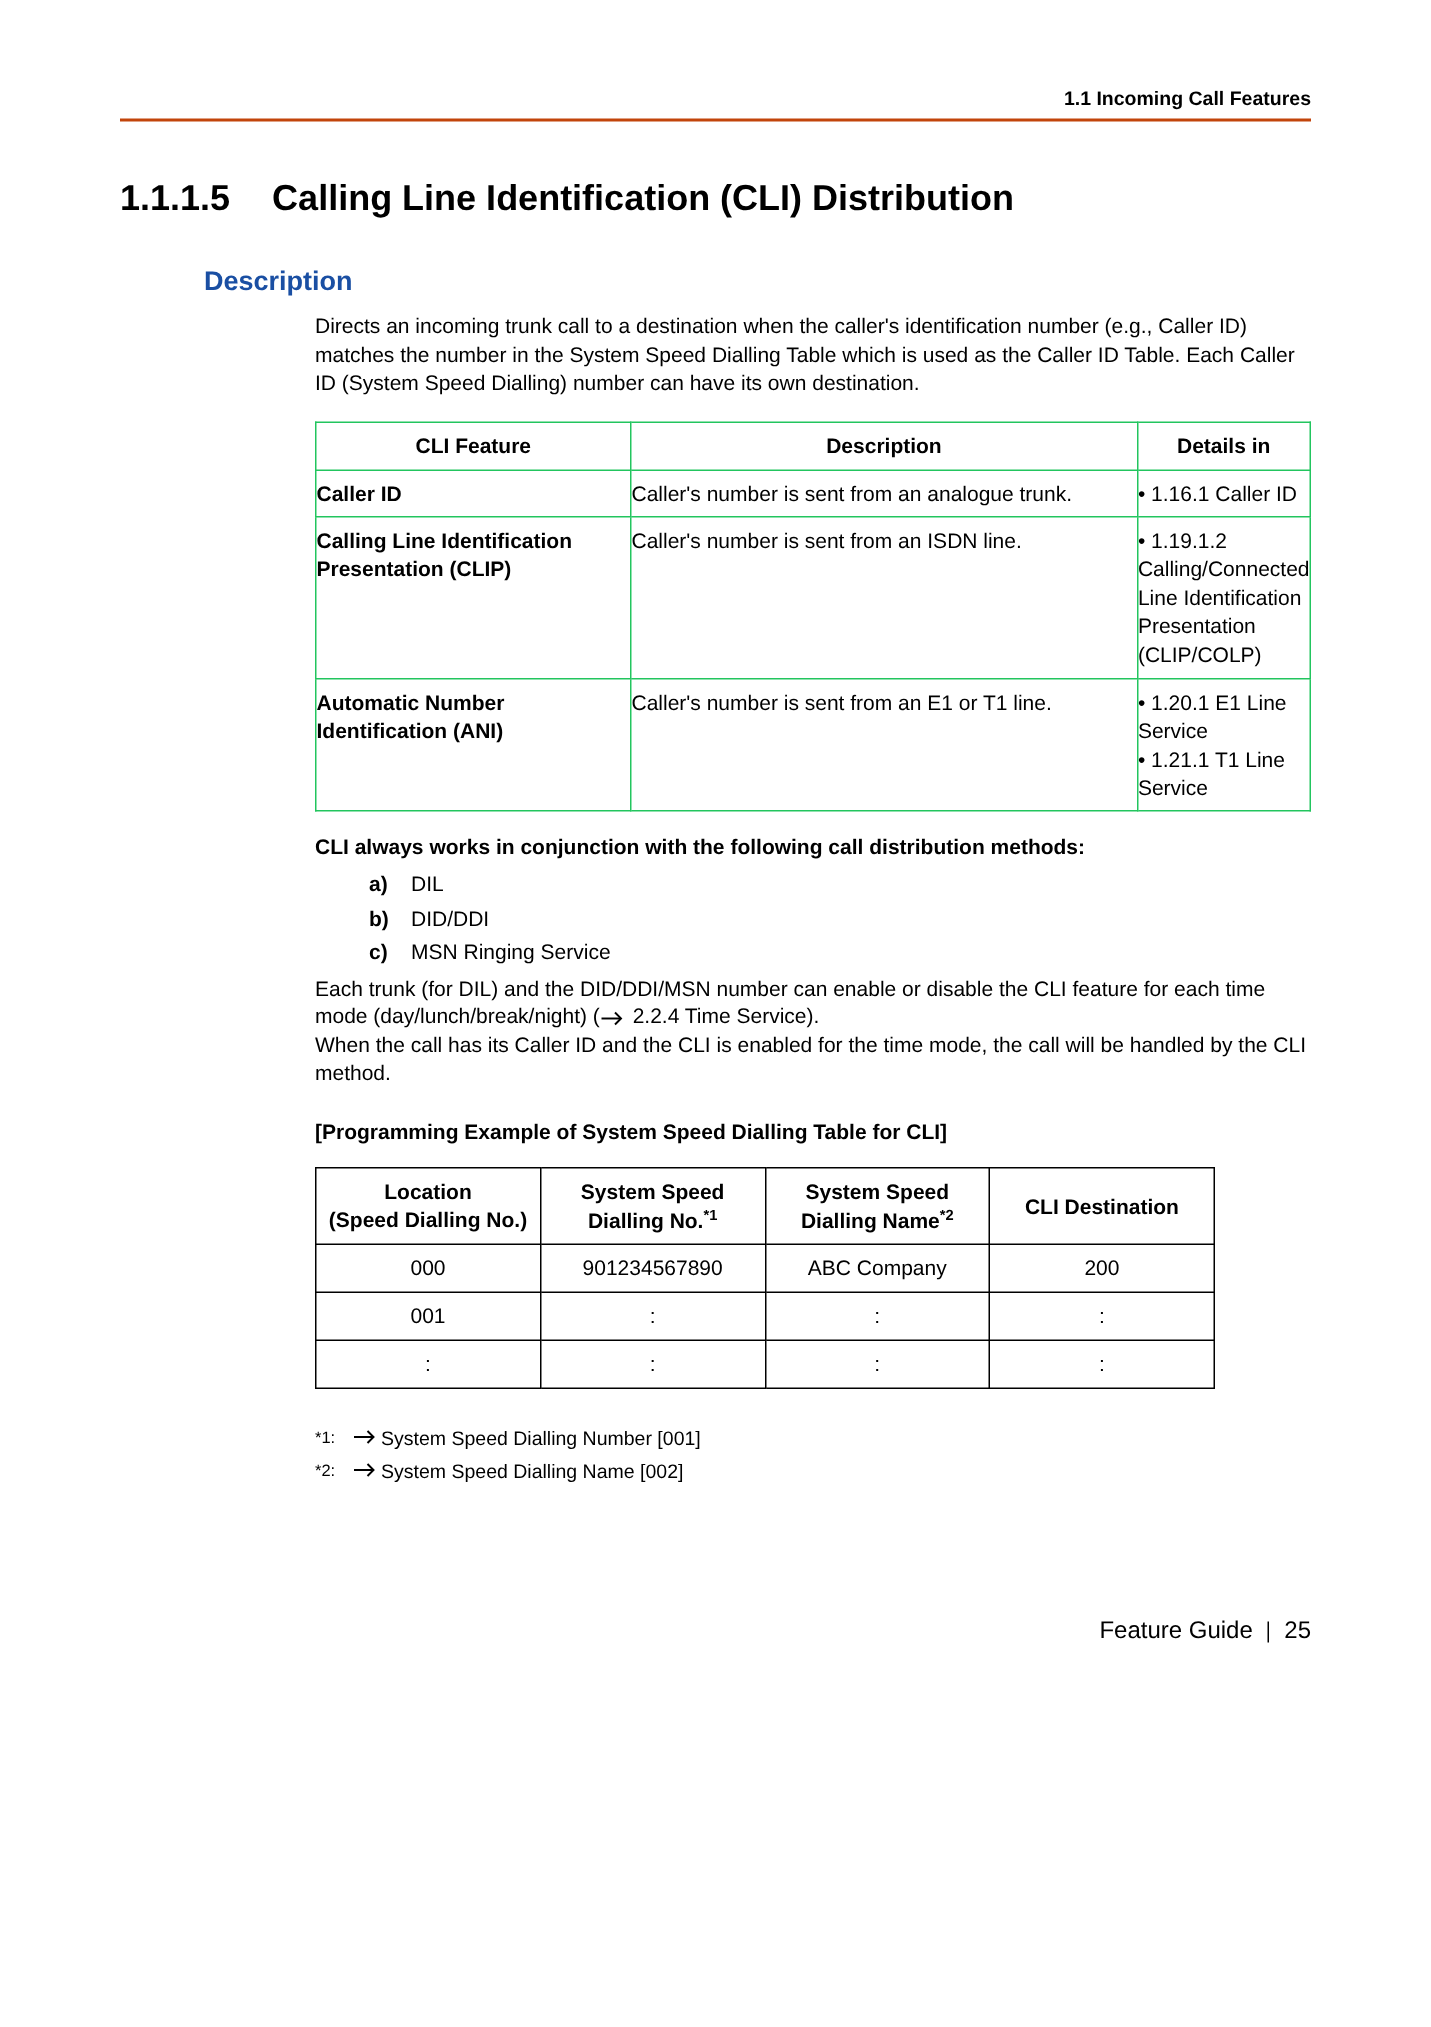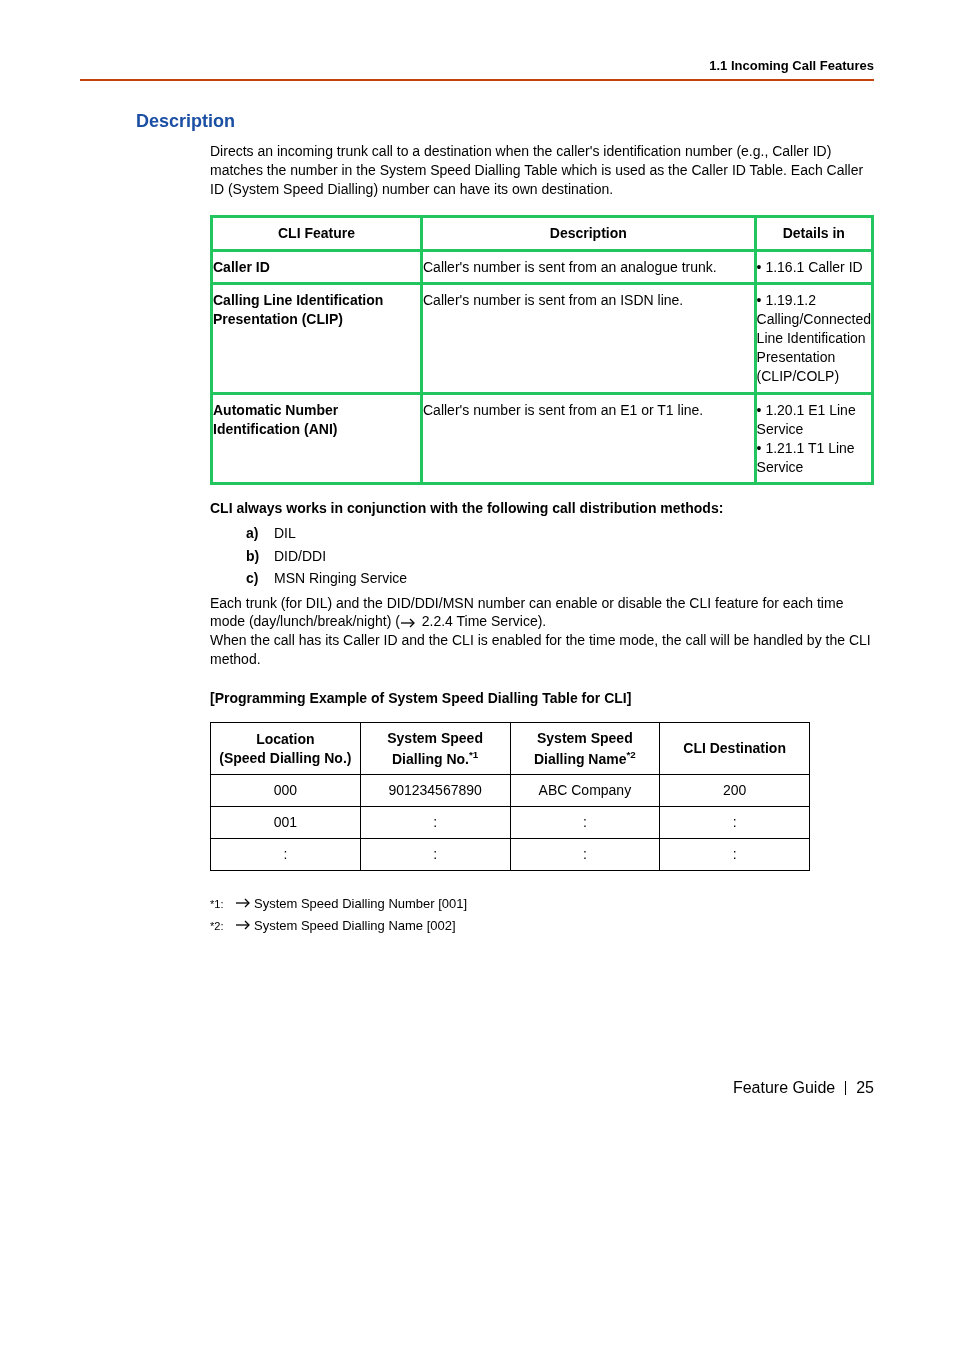--- a/index.html
+++ b/index.html
@@ -8,21 +8,21 @@
   .header-area { padding-top: 58px; }
   .header-label { text-align: right; font-size: 13px; font-weight: bold; color: #000; }
   .header-rule { border: none; border-top: 2px solid #c2440b; margin-top: 6px; }
   .section-number-row { display: flex; align-items: baseline; margin-top: 38px; }
   .section-number { font-size: 24px; font-weight: bold; }
   .section-title { font-size: 24px; font-weight: bold; margin-left: 28px; }
   .description-heading { color: #1a4fa3; font-size: 18px; font-weight: bold; margin-top: 30px; margin-left: 56px; }
   .body-block { margin-left: 130px; margin-right: 0; font-size: 14px; line-height: 1.35; }
   .intro-para { margin-top: 10px; }
   table.cli-table { width: 100%; border-collapse: collapse; margin-top: 16px; font-size: 14px; }
-  table.cli-table th, table.cli-table td { border: 3px solid #22c55e; padding: 6px 0; vertical-align: top; }
+  table.cli-table th, table.cli-table td { border: 1px solid #22c55e; padding: 6px 0; vertical-align: top; }
   table.cli-table th { text-align: center; font-weight: bold; }
   .col-feature { width: 210px; }
   .col-desc { width: auto; }
   .col-details { width: 110px; }
   .after-table-para { margin-top: 14px; font-weight: bold; }
   .list-block { margin-top: 4px; margin-left: 36px; }
   .list-row { display: flex; align-items: baseline; line-height: 1.6; }
   .list-letter { width: 28px; font-weight: bold; }
   .after-list { margin-top: 4px; }
   .prog-heading { font-weight: bold; margin-top: 20px; font-size: 14px; }
@@ -41,20 +41,24 @@
 </style>
 </head>
 <body>
 
 <div class="page">
   <div class="header-area">
     <div class="header-label">1.1 Incoming Call Features</div>
     <hr class="header-rule">
   </div>
 
+  <div class="section-number-row">
+    <span class="section-number">1.1.1.5</span>
+    <span class="section-title">Calling Line Identification (CLI) Distribution</span>
+  </div>
 
   <div class="description-heading">Description</div>
 
   <div class="body-block">
     <div class="intro-para">Directs an incoming trunk call to a destination when the caller's identification number (e.g., Caller ID) matches the number in the System Speed Dialling Table which is used as the Caller ID Table. Each Caller ID (System Speed Dialling) number can have its own destination.</div>
 
     <table class="cli-table">
       <colgroup>
         <col class="col-feature">
           <col class="col-desc">

